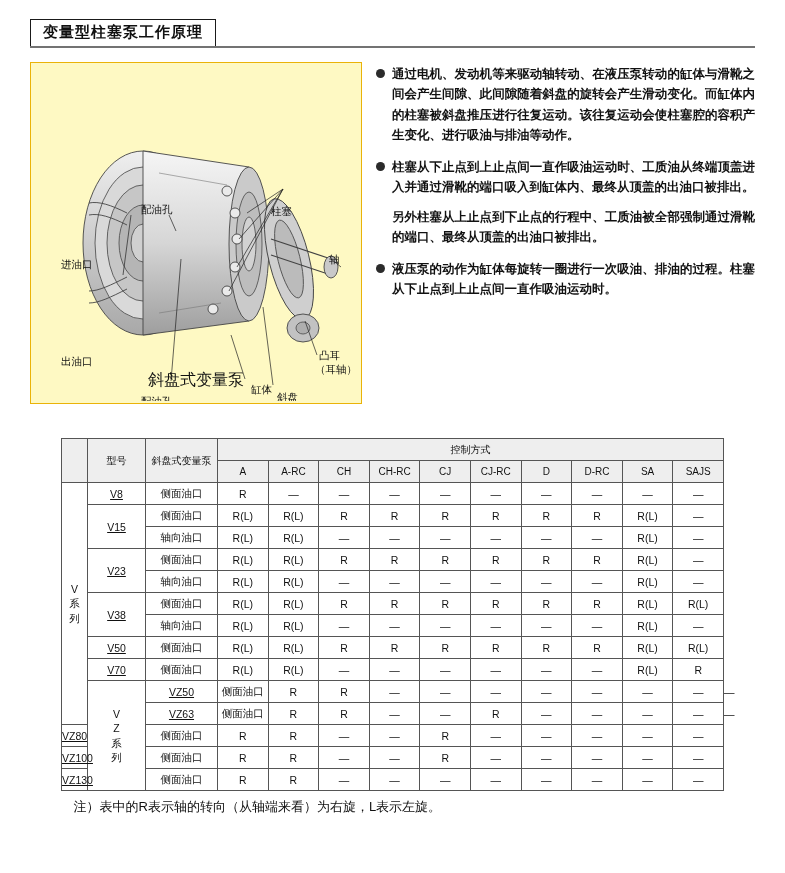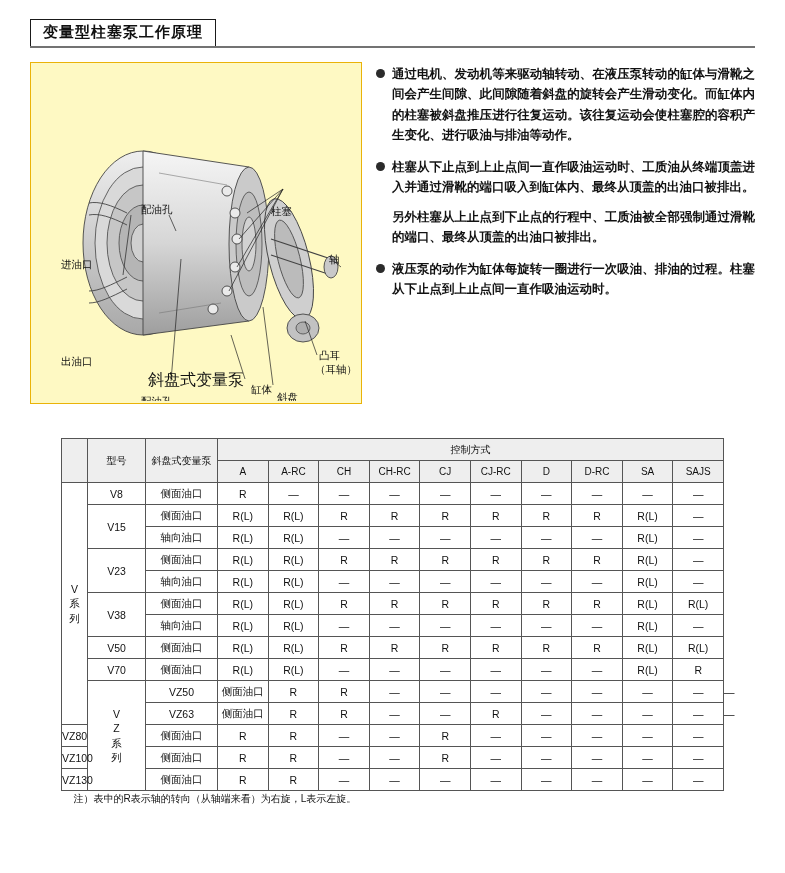--- a/index.html
+++ b/index.html
@@ -122,28 +122,28 @@
   .col-port { width: 72px; }
   .col-ctrl { width: 50.6px; }
 
   td.series-cell {
     background: #eeeeee;
     font-size: 10.5px;
     line-height: 1.35;
     letter-spacing: 0;
   }
   td.series-cell span { display: block; }
-  td.model-cell { font-size: 11px; }
+  td.model-cell { font-size: 11px; text-decoration: underline; }
   td.port-cell { font-size: 10.5px; }
   .ctrl-head { font-weight: bold; font-size: 11px; }
 
   .note {
     width: 662px;
-    margin: 1px auto 0 auto;
-    font-size: 10px;
+    margin: 7px auto 0 auto;
+    font-size: 13px;
     padding-left: 12px;
     box-sizing: border-box;
   }
 
   .heading-gap { height: 18px; }
 </style>
 </head>
 <body>
 
 <div class="page">

